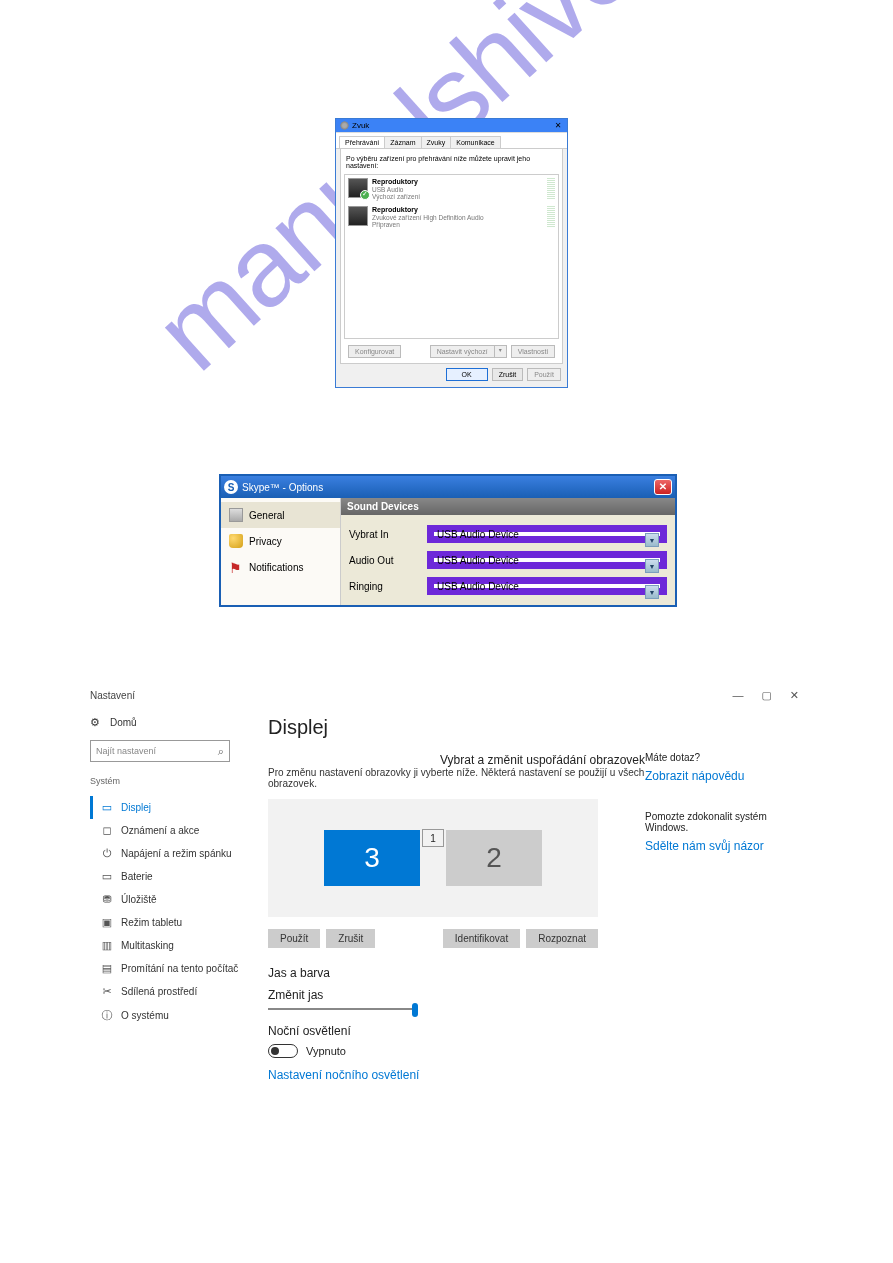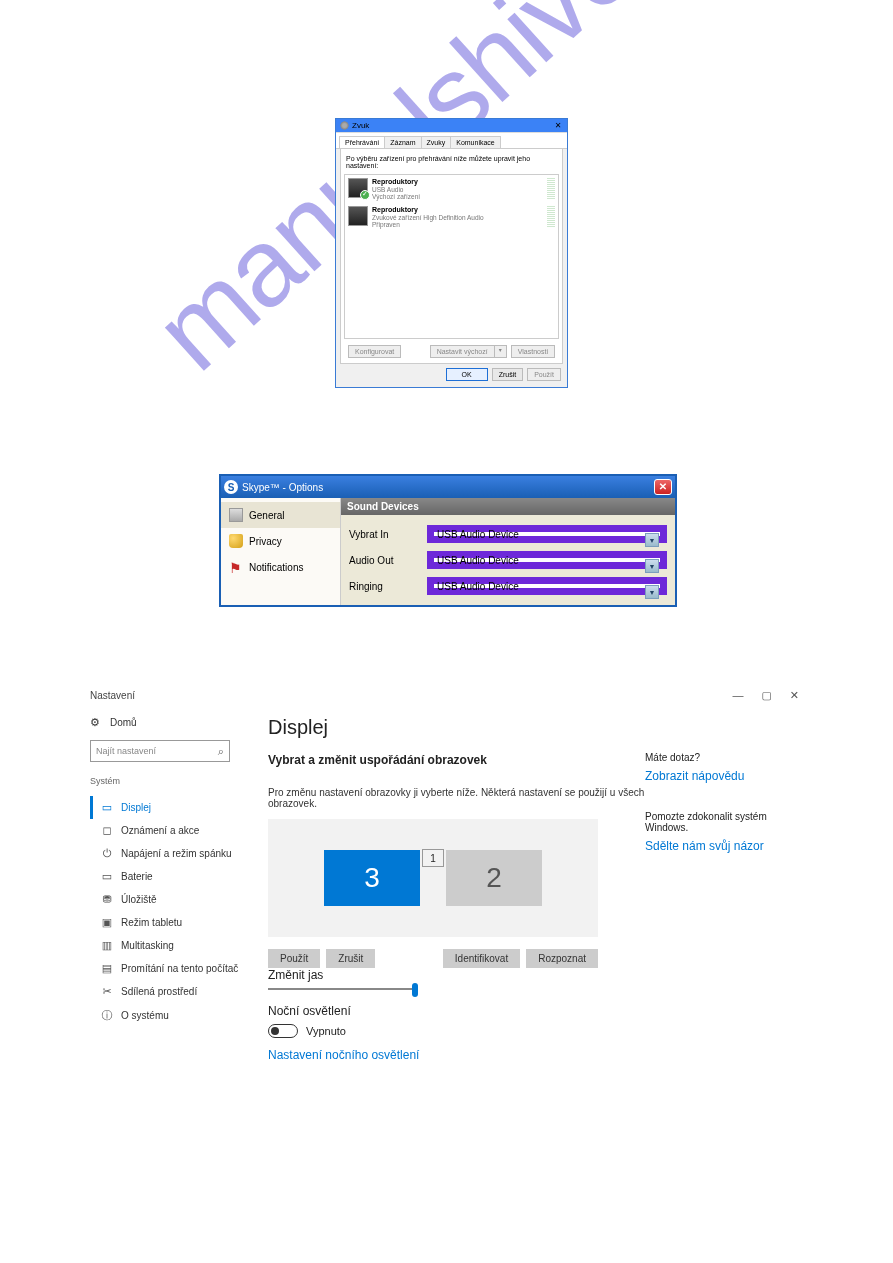--- a/index.html
+++ b/index.html
@@ -72,21 +72,21 @@
   .search { width: 140px; height: 22px; border: 1px solid #999; display: flex; align-items: center; padding: 0 5px; font-size: 9px; color: #888; margin-bottom: 14px; }
   .search .q { flex: 1; }
   .search .mag::before { content: "⌕"; font-size: 11px; color: #666; }
   .cat { font-size: 9px; color: #666; margin-bottom: 10px; }
   .nav-item { display: flex; align-items: center; gap: 8px; padding: 5px 0 5px 8px; font-size: 10px; color: #333; border-left: 3px solid transparent; }
   .nav-item.active { color: #0078d4; border-left-color: #0078d4; }
   .ni-icon { width: 12px; text-align: center; font-size: 11px; color: #555; }
   .nav-item.active .ni-icon { color: #0078d4; }
   .set-main { flex: 1; padding-left: 28px; padding-top: 6px; }
   .displej-h { font-size: 20px; font-weight: 300; margin-bottom: 14px; }
-  .sub-h { font-size: 12px; font-weight: 700; margin-bottom: 20px; }
+  .sub-h { font-size: 12px; font-weight: 400; margin-bottom: 0; text-align: right; }
   .desc { font-size: 10px; margin-bottom: 10px; color: #333; }
   .monitors { width: 330px; height: 118px; background: #f2f2f2; display: flex; align-items: center; justify-content: center; gap: 2px; margin-bottom: 12px; }
   .mon3 { width: 96px; height: 56px; background: #0078d4; color: #fff; display: flex; align-items: center; justify-content: center; font-size: 28px; font-weight: 300; }
   .mon1 { width: 22px; height: 18px; background: #f2f2f2; border: 1px solid #999; display: flex; align-items: center; justify-content: center; font-size: 10px; align-self: flex-start; margin-top: 30px; }
   .mon2 { width: 96px; height: 56px; background: #ccc; color: #555; display: flex; align-items: center; justify-content: center; font-size: 28px; font-weight: 300; }
   .btn-row { display: flex; gap: 6px; width: 330px; }
   .btn-row .spacer { flex: 1; }
   .gbtn { padding: 4px 12px; background: #ccc; border: none; font-size: 10px; color: #333; cursor: pointer; }
   .jas-h { font-size: 12px; margin-top: 18px; margin-bottom: 8px; }
   .lbl { font-size: 12px; margin-bottom: 6px; }
@@ -278,20 +278,21 @@
         <div class="mon1">1</div>
         <div class="mon2">2</div>
       </div>
       <div class="btn-row">
         <button class="gbtn">Použít</button>
         <button class="gbtn">Zrušit</button>
         <div class="spacer"></div>
         <button class="gbtn">Identifikovat</button>
         <button class="gbtn">Rozpoznat</button>
       </div>
+      <div class="jas-h">Jas a barva</div>
       <div class="lbl">Změnit jas</div>
       <div class="slider">
           <div class="thumb"></div>
         </div>
       <div class="lbl">Noční osvětlení</div>
       <div class="toggle">
         <div class="toggle-sw">
             <div class="knob"></div>
           </div>
         <span>Vypnuto</span>

